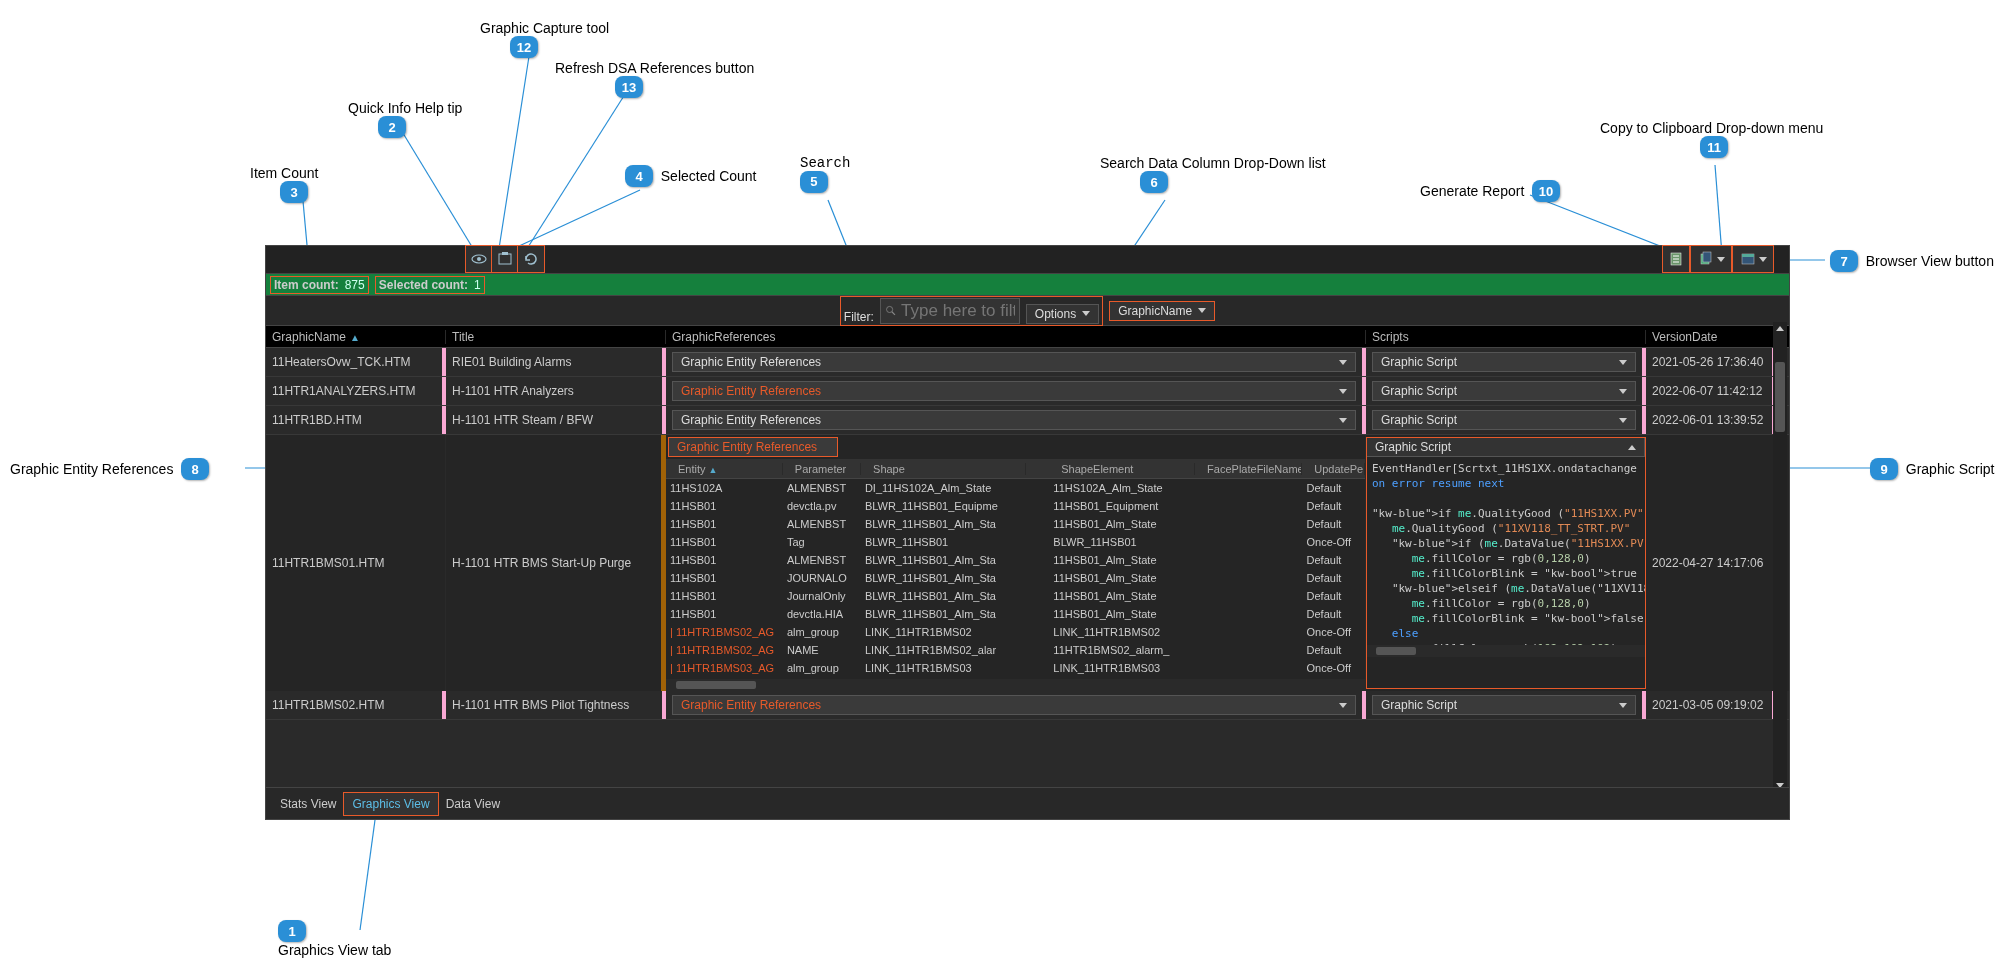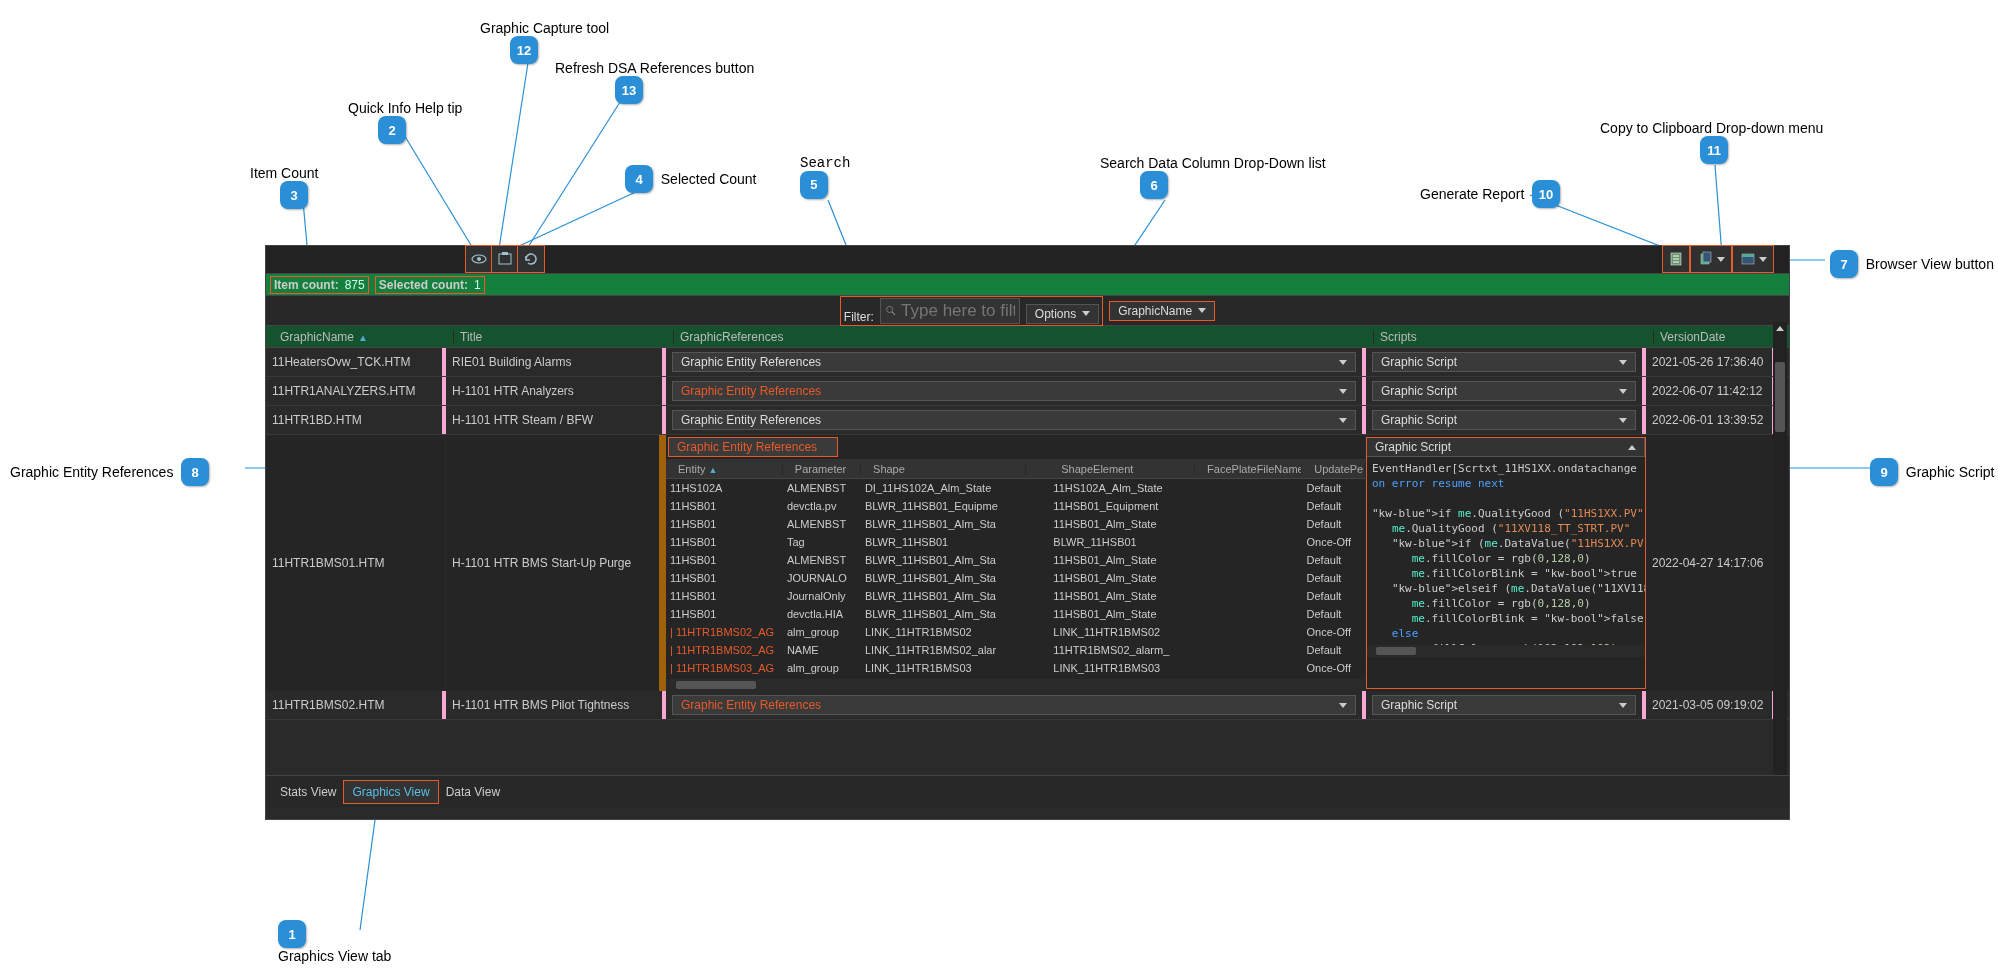--- a/index.html
+++ b/index.html
@@ -25,72 +25,72 @@
   .count-val { color: #cfe; }
   
   
   .filter-bar { height: 30px; display: flex; align-items: center; justify-content: center; gap: 6px; background: #282828; border-bottom: 1px solid #444; }
   .filter-label { color: #ddd; }
   .filter-input-wrap { display:flex; align-items:center; background:#333; border:1px solid #555; padding:2px 4px; width:140px; gap:4px;}
   .filter-input { background: transparent; border:none; color:#888; font-size:17px; outline:none; width:100%; }
   .filter-dd { background:#333; border:1px solid #555; padding:2px 8px; display:flex; align-items:center; gap:6px; cursor:pointer; color:#ddd;}
   .chev { width:0;height:0;border-left:4px solid transparent;border-right:4px solid transparent;border-top:5px solid #ccc; }
   .chev-up { border-top:none;border-bottom:5px solid #ccc; }
-  .grid-header { display:flex; background:#14532d; border-bottom:1px solid #444; height:22px; align-items:center;padding-left:8px; }
+  .grid-header { display:flex; background:#000000; border-bottom:1px solid #444; height:22px; align-items:center; }
   .gh-cell { padding:0 6px; border-right:1px solid #2a2a2a; color:#bbb; overflow:hidden; white-space:nowrap; text-overflow:ellipsis;}
   .col-gn { width:180px; }
   .col-title { width:220px; }
   .col-refs { width:700px; }
   .col-scripts { width:280px; }
   .col-date { width:130px; }
   .sort-ind { color:#5ac; font-size:10px; margin-left:4px;}
   
   
   .grid-body { }
   .grow { display:flex; border-bottom:1px solid #383838; align-items:stretch; }
   .gcell { padding:4px 6px; border-right:4px solid #f9a8d4; overflow:hidden; white-space:nowrap; display:flex; align-items:center;}
   .exp-bar { background:#3a3a3a; border:1px solid #555; width:100%; height:20px; display:flex; align-items:center; padding:0 8px; justify-content:space-between; color:#ddd; cursor:pointer;}
   .exp-bar.red-txt { color:#e85a2a; }
   .exp-bar.open { background:#333; }
   
   
   .exp-row { display:flex; background:#252525; }
   .exp-left { width:180px; border-right:1px solid #2a2a2a;}
-  .exp-left2 { width:220px; border-right:7px solid #a16207; padding:4px 6px; color:#ccc;}
+  .exp-left2 { width:220px; border-right:5px solid #a16207; padding:4px 6px; color:#ccc;}
   .exp-mid { width:700px; border-right:1px solid #2a2a2a; display:flex; flex-direction:column;}
   .exp-scripts { width:280px; border-right:1px solid #2a2a2a; display:flex; flex-direction:column;}
   .exp-date { width:130px; padding:4px 6px; color:#ccc;}
   
   .sub-hdr {background:#333; display:flex; height:20px; align-items:center;border-bottom:1px solid #444;}
   .sub-hdr .sc{padding:0 12px; border-right:1px solid #2a2a2a; color:#aaa; font-size:11px; overflow:hidden; white-space:nowrap;}
   .sc-ent{width:120px;} .sc-par{width:80px;} .sc-shp{width:170px;} .sc-se{width:150px;margin-left:23px;} .sc-fp{width:110px;} .sc-up{width:64px;}
   .sub-body{max-height:200px; overflow:hidden;}
   .srow{display:flex; height:18px; align-items:center; font-size:11px;}
   .srow .sc{padding:0 4px; overflow:hidden; white-space:nowrap; text-overflow:ellipsis;}
   .ent-red{color:#e85a2a;}
   .sub-scroll{height:12px; background:#2a2a2a; display:flex; align-items:center; padding:0 10px;}
   .sub-scroll .thumb{height:8px;width:80px;background:#555;border-radius:2px;}
   
   .script-code { font-family: Consolas, monospace; font-size:11px; padding:4px 6px; line-height:15px; white-space:pre; overflow:hidden; height:188px; color:#ccc;}
   .kw-blue{color:#4ea0ff;} .kw-teal{color:#5ec;}  .kw-str{color:#e28a55;} .kw-num{color:#b5cea8;}
   
   
-  .bottom-tabs { position:absolute; bottom:12px; left:0; right:0; height:32px; background:#282828; display:flex; align-items:center; padding-left:6px; gap:0; border-top:1px solid #444;}
+  .bottom-tabs { position:absolute; bottom:0; left:0; right:0; height:32px; background:#282828; display:flex; align-items:center; padding-left:6px; gap:0; border-top:1px solid #444;}
   .btab { padding:4px 8px; color:#ccc; cursor:pointer;}
   .btab.active { background:#333; color:#5cbde6; outline:1px solid #e85a2a;}
   
   
   .vscroll{position:absolute; right:2px; top:76px; bottom:28px; width:14px; background:#222;}
   .vscroll .vthumb{position:absolute; left:2px; right:2px; top:40px; height:70px; background:#555; border-radius:2px;}
   .vscroll .varr{position:absolute;left:2px;right:2px;height:12px;display:flex;align-items:center;justify-content:center;}
   .vscroll .va-up{top:0;} .vscroll .va-dn{bottom:0;}
   
   
   .callout { position:absolute; font-size:14px; color:#000; font-family:"Segoe UI",Arial; }
-  .bubble { display:inline-flex; align-items:center; justify-content:center; width:28px; height:28px; background:#2a8fd6; color:#fff; border-radius:8px; font-weight:bold; font-size:13px; box-shadow:1px 1px 2px rgba(0,0,0,.3);}
+  .bubble { display:inline-flex; align-items:center; justify-content:center; width:28px; height:22px; background:#2a8fd6; color:#fff; border-radius:8px; font-weight:bold; font-size:13px; box-shadow:1px 1px 2px rgba(0,0,0,.3);}
   svg.lines{position:absolute;left:0;top:0;width:1998px;height:972px;pointer-events:none;}
   svg.lines line{stroke:#2a8fd6;stroke-width:1.2;}
   
   .outline-orange { outline:1.5px solid #e85a2a; outline-offset:-1px;}
 </style>
 </head>
 <body>
 
 <div class="canvas">
 

